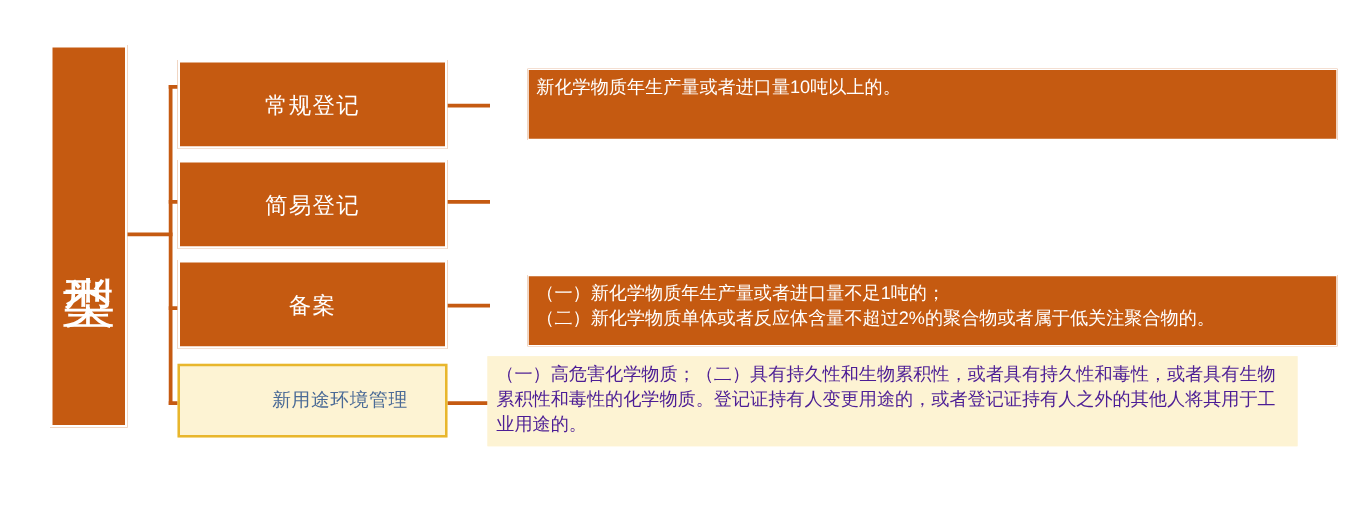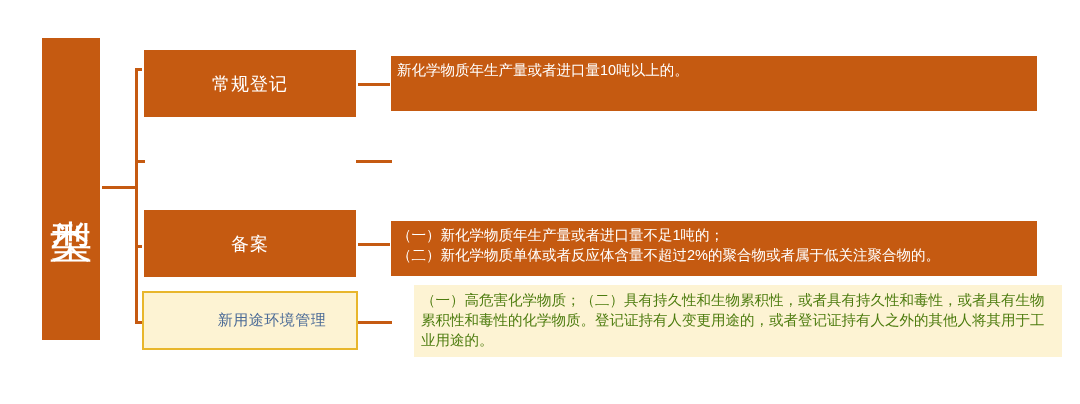--- a/index.html
+++ b/index.html
@@ -82,26 +82,26 @@
     position: absolute;
     left: 390px;
     width: 648px;
     box-sizing: border-box;
     padding: 4px 6px;
   }
   .desc-box.style-solid {
     background: #C55A11;
     border: 1px solid #ffffff;
     color: #ffffff;
+    margin-left: 32px;
   }
   .desc-box.style-highlight {
     background: #FDF3D3;
     border: 1px solid #FDF3D3;
-    color: #4d7c0f;
-    margin-left: 24px;
+    color: #4c1d95;
   }
   .desc-text {
     font-size: 14.5px;
     line-height: 20px;
     font-family: "Liberation Sans", "DejaVu Sans", sans-serif;
     white-space: pre-line;
   }
   .desc-box.style-highlight .desc-text {
     line-height: 20px;
   }
@@ -137,20 +137,23 @@
   <div class="conn conn-h" style="left:356px; top:243px; width:36px;"></div>
   <div class="conn conn-h" style="left:356px; top:321px; width:36px;"></div>
 
   <div class="cat-box style-solid" style="top:48px; height:71px;">
     <span class="cat-label">常规登记</span>
   </div>
   <div class="desc-box style-solid" style="top:55px; height:57px;">
     <div class="desc-text">新化学物质年生产量或者进口量10吨以上的。</div>
   </div>
 
+  <div class="cat-box style-solid" style="top:128px; height:71px;">
+    <span class="cat-label">简易登记</span>
+  </div>
 
   <div class="cat-box style-solid" style="top:208px; height:71px;">
     <span class="cat-label">备案</span>
   </div>
   <div class="desc-box style-solid" style="top:220px; height:57px;">
     <div class="desc-text">（一）新化学物质年生产量或者进口量不足1吨的；
 （二）新化学物质单体或者反应体含量不超过2%的聚合物或者属于低关注聚合物的。</div>
   </div>
 
   <div class="cat-box style-highlight" style="top:291px; height:59px;">

